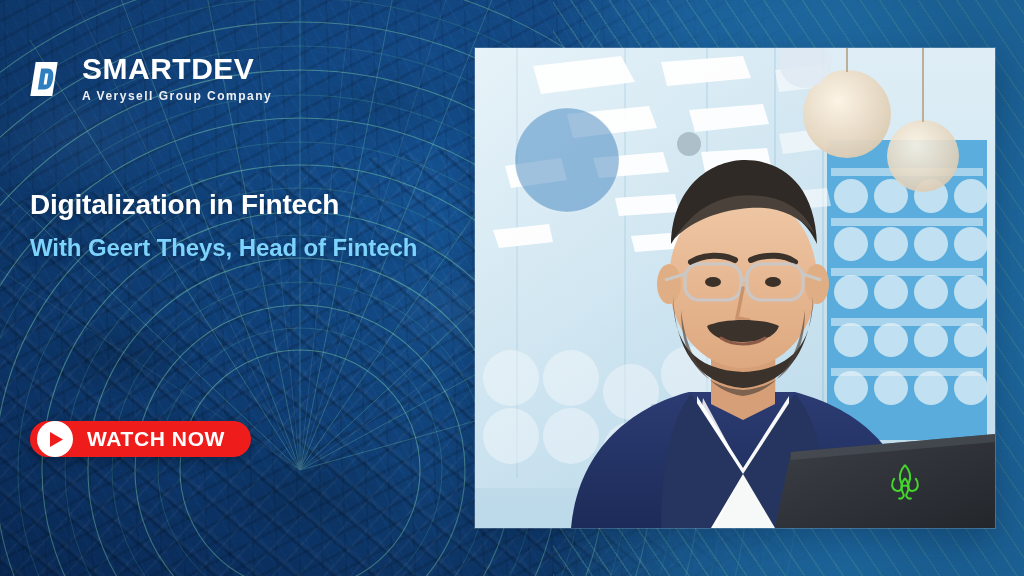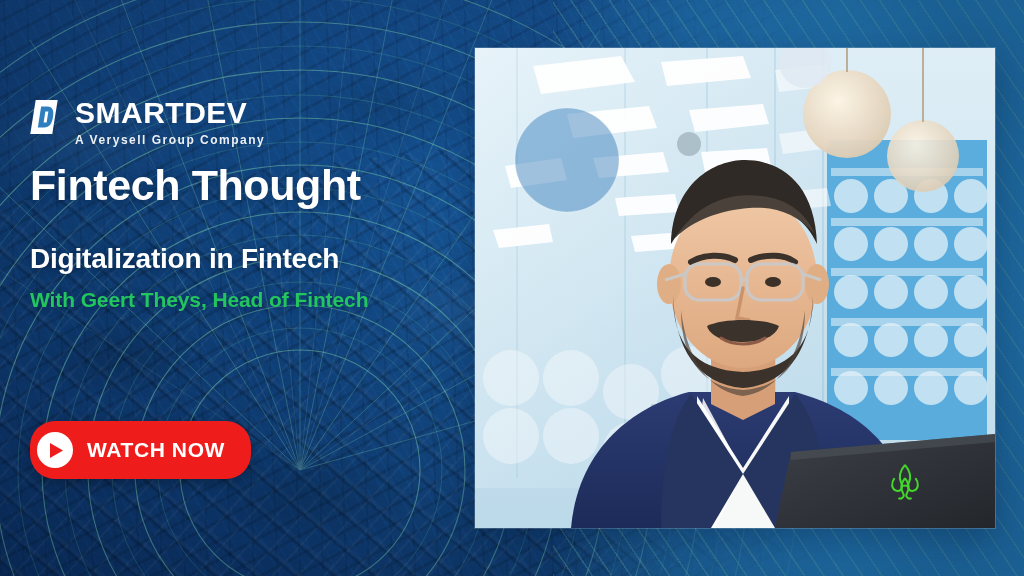--- a/index.html
+++ b/index.html
@@ -60,21 +60,21 @@
     position:absolute; right:0; top:0; width:46%; height:100%; opacity:.42;
     background:repeating-linear-gradient(56deg,
       rgba(150,225,185,.55) 0 1.5px, rgba(0,0,0,0) 1.5px 16px);
   }
   .bg-vignette {
     position:absolute; inset:0; pointer-events:none;
     background:radial-gradient(ellipse 75% 85% at 30% 50%, rgba(0,0,0,0) 42%, rgba(3,22,52,.40) 100%);
   }
 
   
-  .logo { position:absolute; left:30px; top:54px; display:flex; align-items:flex-start; gap:11px;margin-top:44px; }
+  .logo { position:absolute; left:30px; top:54px; display:flex; align-items:center; gap:18px; }
   .logo-mark { width:34px; height:38px; display:block; }
   .logo-text { display:flex; flex-direction:column; }
   .logo-word {
     color:#ffffff; font-size:30px; font-weight:700; letter-spacing:.5px; line-height:1;
     font-family:"Liberation Sans", sans-serif;
   }
   .logo-tag {
     color:rgba(255,255,255,.92); font-size:12px; font-weight:600;
     letter-spacing:1.5px; margin-top:5px; text-align:center;
   }
@@ -83,28 +83,28 @@
   .copy { position:absolute; left:30px; top:158px; width:440px; }
   .headline {
     color:#ffffff; font-size:43px; font-weight:700; line-height:1.26;
     letter-spacing:-.4px; text-shadow:0 2px 10px rgba(3,24,56,.40);
   }
   .sub1 {
     color:#ffffff; font-size:28px; font-weight:700; line-height:1.2;
     margin-top:30px; letter-spacing:-.2px; text-shadow:0 2px 9px rgba(3,24,56,.40);
   }
   .sub2 {
-    color:#22c55e; font-size:21px; font-weight:700; line-height:1.25;
+    color:#7dd3fc; font-size:24px; font-weight:700; line-height:1.25;
     margin-top:11px; letter-spacing:-.1px; text-shadow:0 2px 9px rgba(3,24,56,.40);
   }
 
   
   .cta {
     position:absolute; left:30px; top:421px;
-    height:58px; padding:0 26px 0 7px;
+    height:36px; padding:0 26px 0 7px;
     display:inline-flex; align-items:center; gap:14px;
     background:#ef1c1c; border:none; border-radius:25px; cursor:pointer;
     box-shadow:0 4px 14px rgba(0,0,0,.30);
   }
   .cta-play {
     width:36px; height:36px; border-radius:50%; background:#ffffff;
     display:flex; align-items:center; justify-content:center; flex:0 0 auto;
   }
   .cta-play svg { display:block; margin-left:3px; }
   .cta-label {
@@ -192,21 +192,20 @@
       <path d="M12.5 8.5 L19 8.5 C23.6 8.5 26 12 26 19 C26 26 23.6 29.5 19 29.5 L12.5 29.5 Z" fill="#2f7fc0" transform="skewX(-9)"></path>
       <path d="M17.5 13.5 L20.5 13.5 L20.5 24.5 L17.5 24.5 Z" fill="#ffffff" transform="skewX(-9)"></path>
     </svg>
     <div class="logo-text">
       <div class="logo-word">SMARTDEV</div>
       <div class="logo-tag">A Verysell Group Company</div>
     </div>
   </div>
 
   <div class="copy">
-    <div class="headline">Fintech Thought</div>
     <div class="sub1">Digitalization in Fintech</div>
     <div class="sub2">With Geert Theys, Head of Fintech</div>
   </div>
 
   <div class="cta">
     <span class="cta-play">
       <svg width="15" height="17" viewBox="0 0 15 17">
         <path d="M1 1 L14 8.5 L1 16 Z" fill="#ef1c1c"></path>
       </svg>
     </span>

